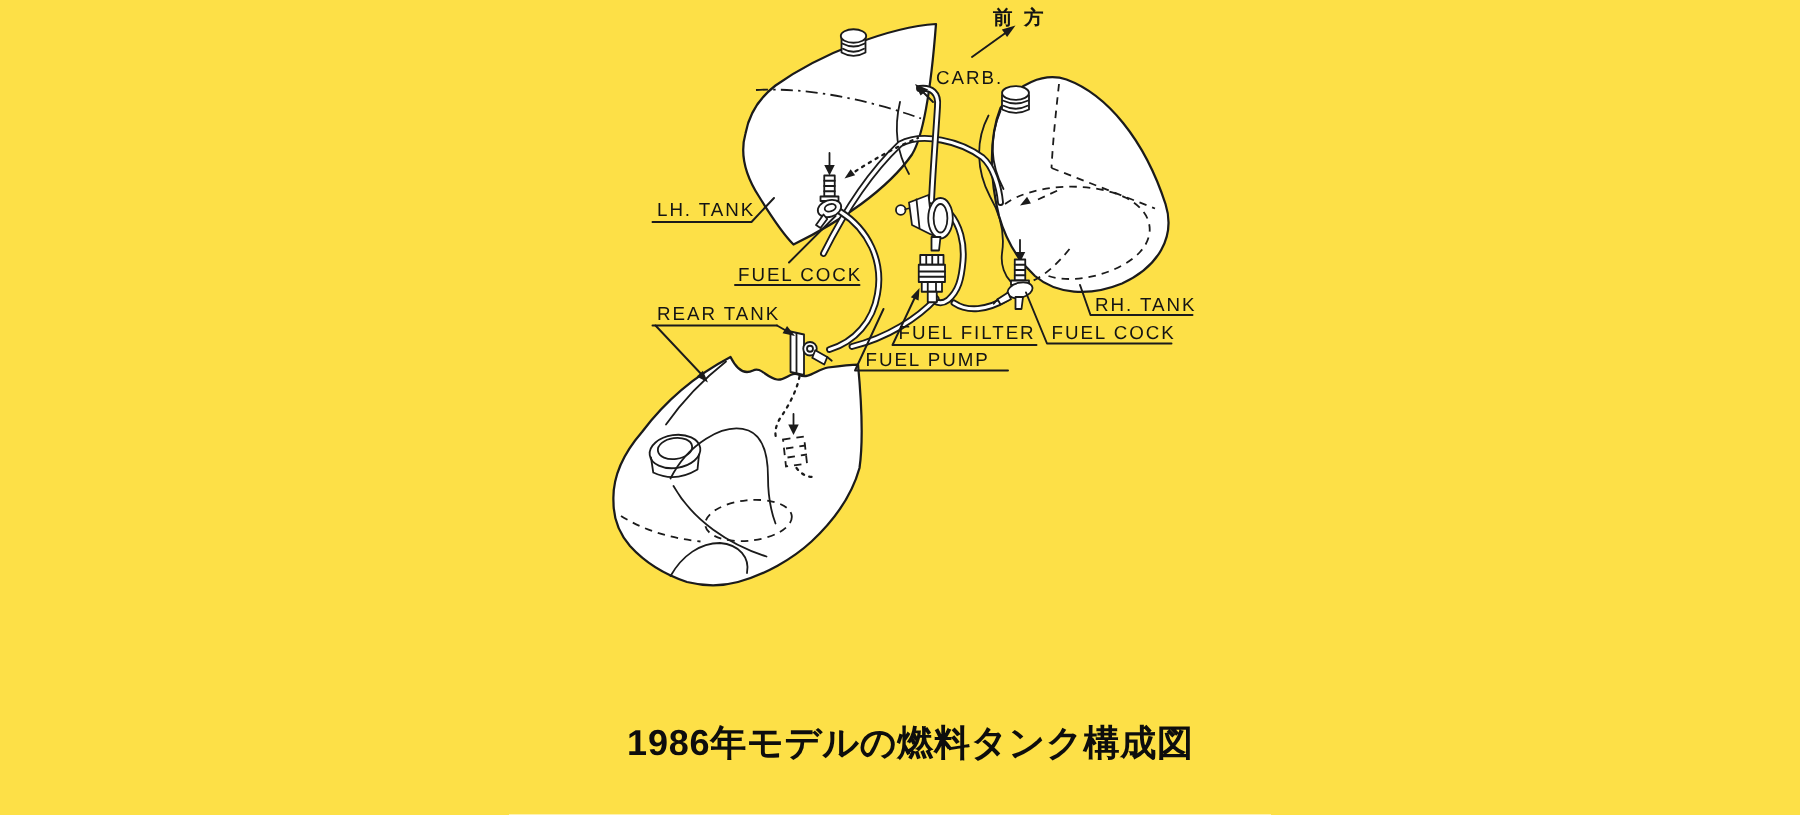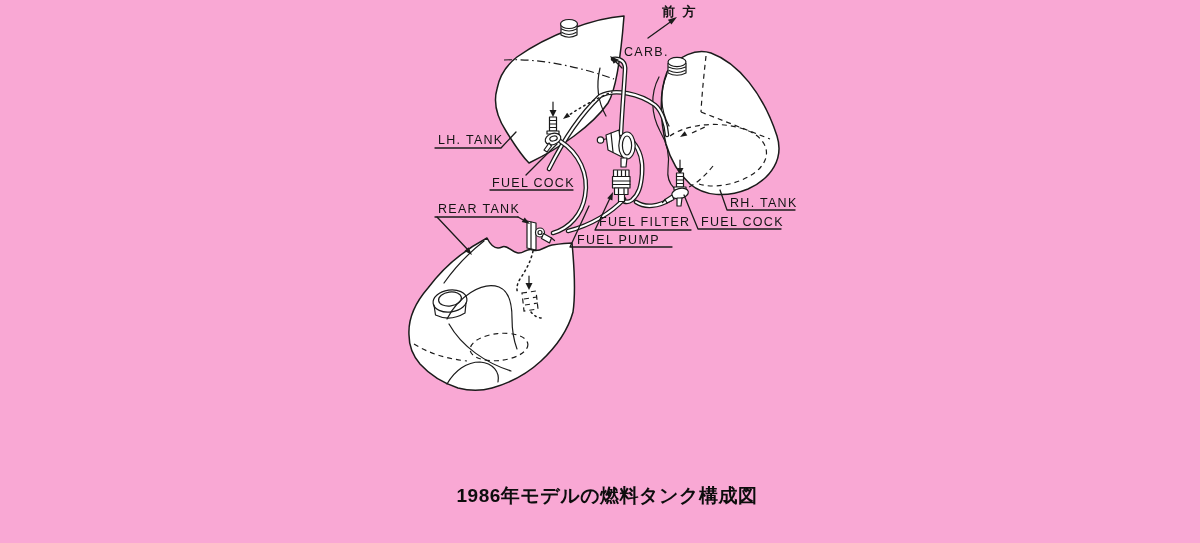--- a/index.html
+++ b/index.html
@@ -1,35 +1,35 @@
 <!DOCTYPE html>
 <html><head>
 <meta charset="utf-8">
 <style>
   html,body{margin:0;padding:0;background:#ffffff;}
-  .page{position:relative;width:1200px;height:543px;background:#f9a8d4;overflow:hidden;
+  .page{position:relative;width:1200px;height:543px;background:#fde047;overflow:hidden;
         font-family:"Liberation Sans","DejaVu Sans",sans-serif;}
   .diagram{position:absolute;left:0;top:0;}
   .thin{fill:none;stroke:#1b1b1b;stroke-width:1.2;stroke-linecap:round;stroke-linejoin:round;}
   .wfill{fill:#ffffff;stroke:#1b1b1b;stroke-width:1.5;stroke-linejoin:round;}
   .wfill2{fill:#ffffff;stroke:#1b1b1b;stroke-width:1.2;stroke-linejoin:round;}
   .tube-o{fill:none;stroke:#1b1b1b;stroke-width:4.6;stroke-linecap:round;stroke-linejoin:round;}
   .tube-i{fill:none;stroke:#ffffff;stroke-width:2.1;stroke-linecap:round;stroke-linejoin:round;}
   .dash{fill:none;stroke:#1b1b1b;stroke-width:1.2;stroke-dasharray:5 4;}
   .dashdot{fill:none;stroke:#1b1b1b;stroke-width:1.2;stroke-dasharray:8 3.5 1.6 3.5;}
   .dot{fill:none;stroke:#1b1b1b;stroke-width:1.5;stroke-dasharray:1.6 3.6;stroke-linecap:round;}
   .leader{fill:none;stroke:#1b1b1b;stroke-width:1.3;stroke-linecap:round;stroke-linejoin:round;}
   .ah{fill:#1b1b1b;stroke:none;}
   .dlabel{font-family:"Liberation Sans","DejaVu Sans",sans-serif;font-size:12.5px;
           letter-spacing:1.3px;fill:#141414;}
   .dlabel-jp{font-family:"Liberation Sans","DejaVu Sans",sans-serif;font-size:13px;
           letter-spacing:2px;font-weight:600;fill:#141414;}
   
   .caption{position:absolute;left:0;top:483px;width:1200px;text-align:center;color:#0d0d0d;}
-  .caption p{margin:0;font-size:19px;line-height:25px;font-weight:700;letter-spacing:0.5px;padding-left:14px;}
+  .caption p{margin:0;font-size:24px;line-height:25px;font-weight:700;letter-spacing:0.5px;padding-left:14px;}
 </style>
 </head>
 <body>
 
 <div class="page">
 
   <svg class="diagram" width="1200" height="543" viewBox="0 0 1200 543">
 
     <g>
       <path class="wfill" d="M 624,16 C 594,18 548,35 517,57 C 504,67 499,78 497,89

